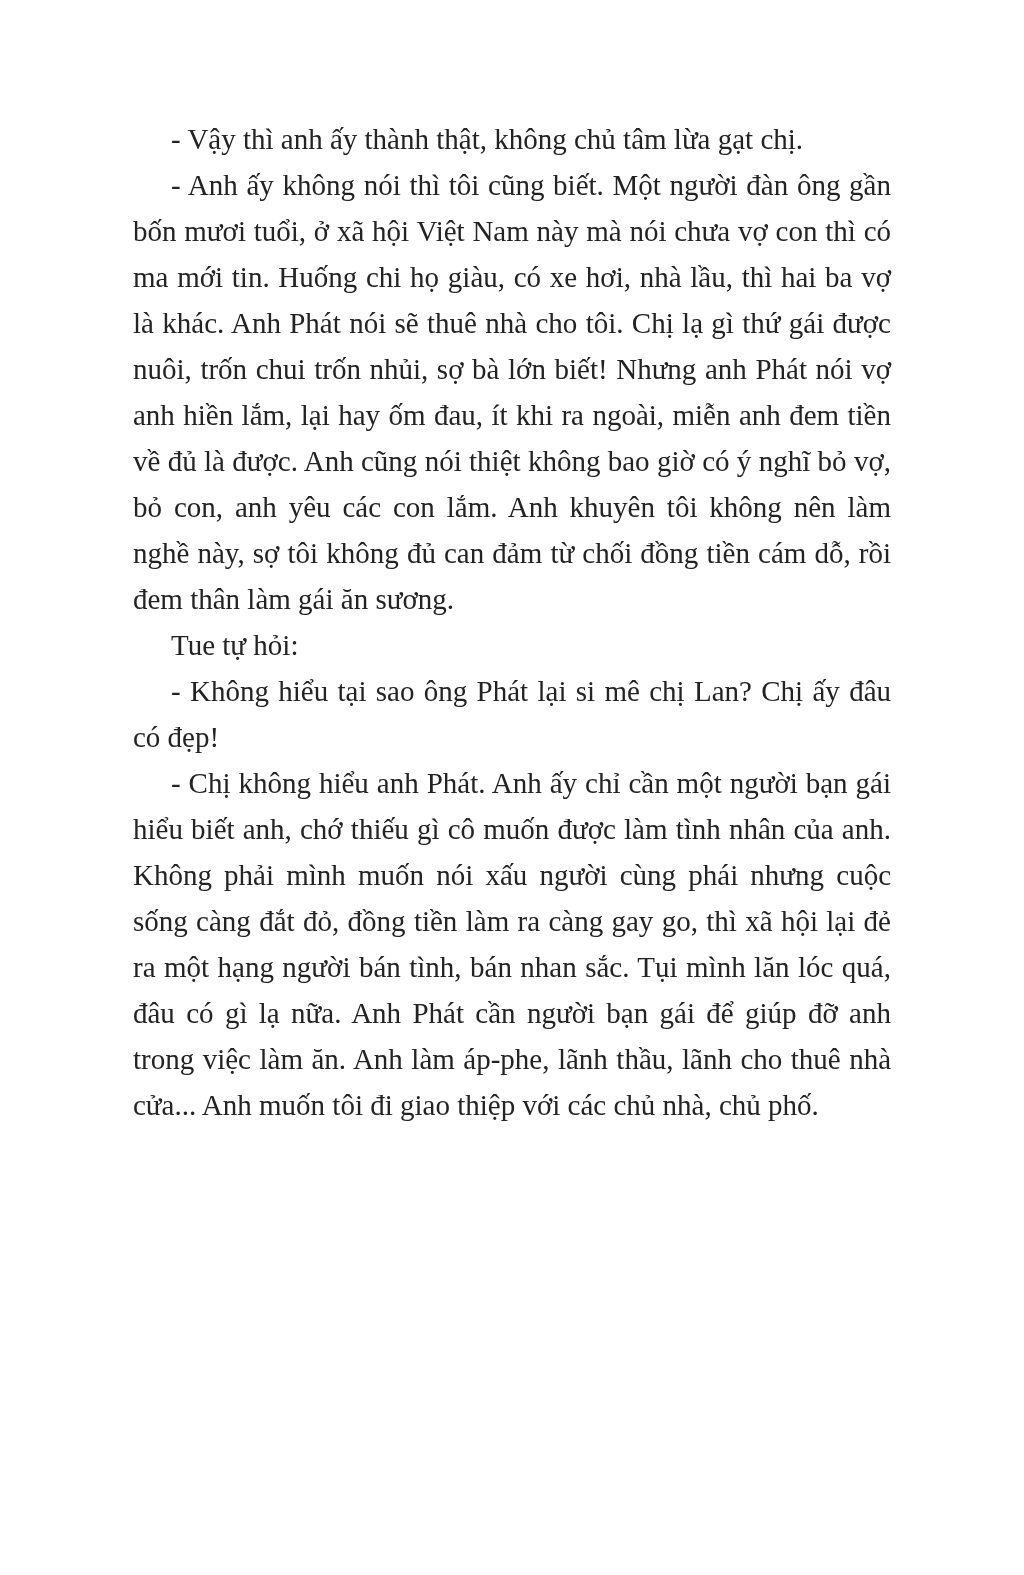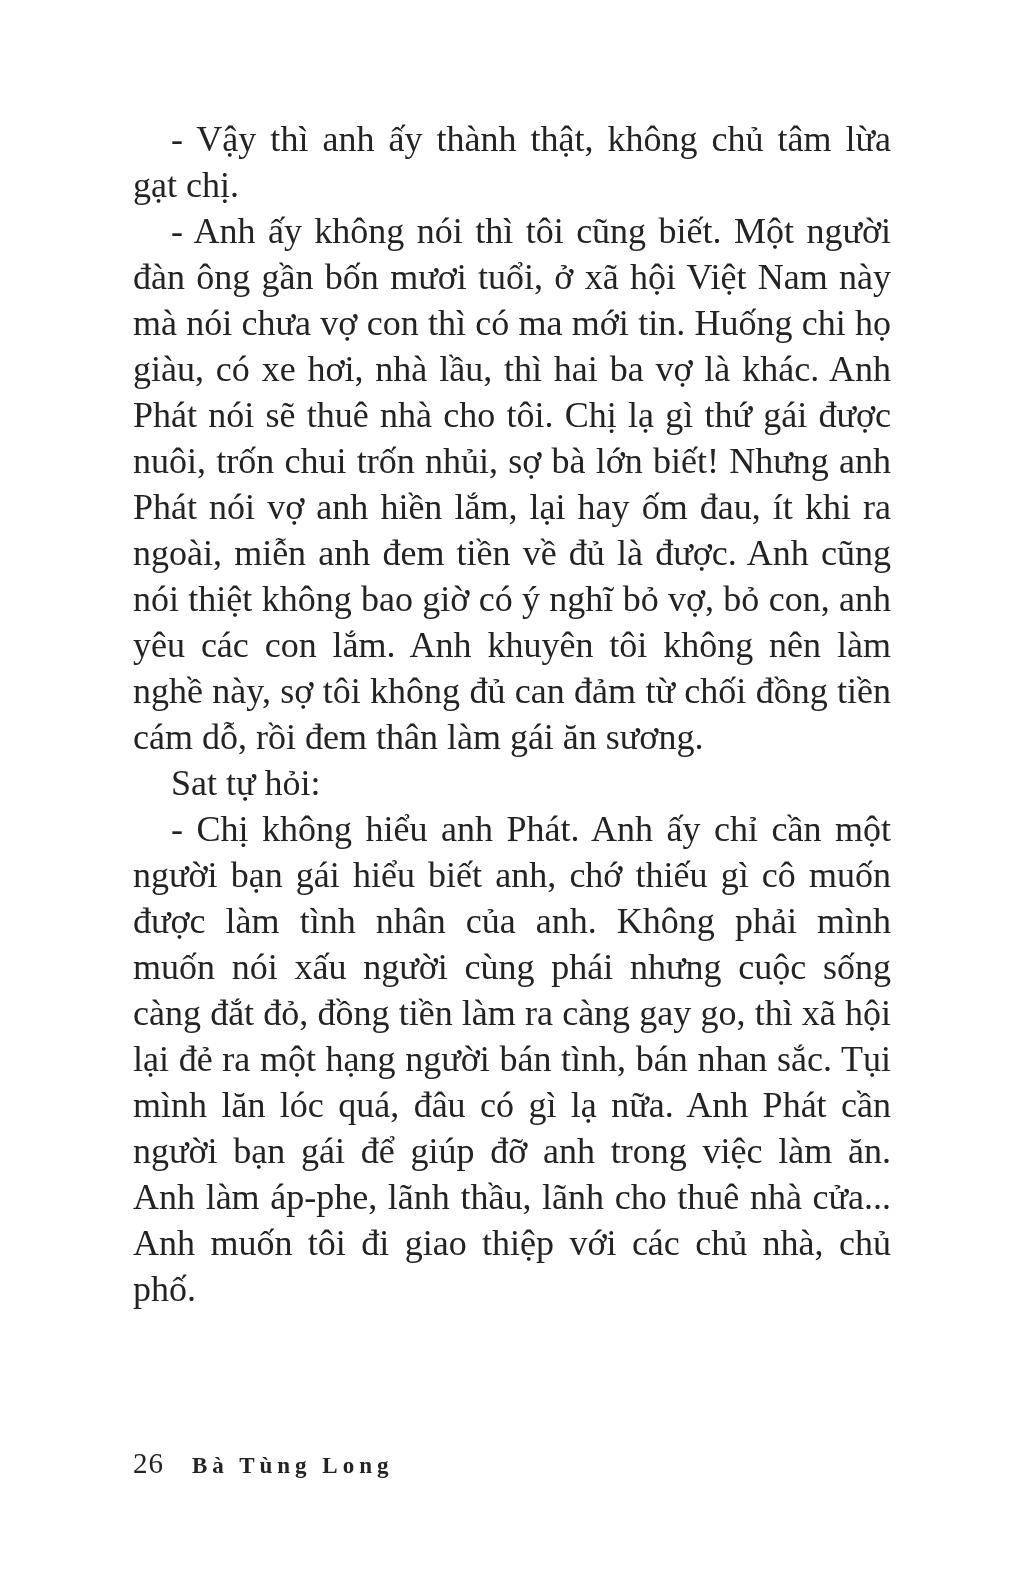--- a/index.html
+++ b/index.html
@@ -14,21 +14,21 @@
     background: #ffffff;
     font-family: "Liberation Serif", "DejaVu Serif", serif;
     color: #232323;
     overflow: hidden;
   }
   .text-block {
     position: absolute;
     left: 133px;
     top: 116px;
     width: 758px;
-    font-size: 36px;
+    font-size: 29px;
     line-height: 46px;
     text-align: justify;
     text-justify: inter-word;
   }
   .text-block p {
     margin: 0;
     padding: 0;
     text-indent: 38px;
   }
   .footer {
@@ -50,22 +50,19 @@
   }
 </style>
 </head>
 <body>
 
 <div class="page">
 
   <div class="text-block">
     <p>- Vậy thì anh ấy thành thật, không chủ tâm lừa gạt chị.</p>
     <p>- Anh ấy không nói thì tôi cũng biết. Một người đàn ông gần bốn mươi tuổi, ở xã hội Việt Nam này mà nói chưa vợ con thì có ma mới tin. Huống chi họ giàu, có xe hơi, nhà lầu, thì hai ba vợ là khác. Anh Phát nói sẽ thuê nhà cho tôi. Chị lạ gì thứ gái được nuôi, trốn chui trốn nhủi, sợ bà lớn biết! Nhưng anh Phát nói vợ anh hiền lắm, lại hay ốm đau, ít khi ra ngoài, miễn anh đem tiền về đủ là được. Anh cũng nói thiệt không bao giờ có ý nghĩ bỏ vợ, bỏ con, anh yêu các con lắm. Anh khuyên tôi không nên làm nghề này, sợ tôi không đủ can đảm từ chối đồng tiền cám dỗ, rồi đem thân làm gái ăn sương.</p>
-    <p>Sat tự hỏi:</p>
+    <p>Tue tự hỏi:</p>
+    <p>- Không hiểu tại sao ông Phát lại si mê chị Lan? Chị ấy đâu có đẹp!</p>
     <p>- Chị không hiểu anh Phát. Anh ấy chỉ cần một người bạn gái hiểu biết anh, chớ thiếu gì cô muốn được làm tình nhân của anh. Không phải mình muốn nói xấu người cùng phái nhưng cuộc sống càng đắt đỏ, đồng tiền làm ra càng gay go, thì xã hội lại đẻ ra một hạng người bán tình, bán nhan sắc. Tụi mình lăn lóc quá, đâu có gì lạ nữa. Anh Phát cần người bạn gái để giúp đỡ anh trong việc làm ăn. Anh làm áp-phe, lãnh thầu, lãnh cho thuê nhà cửa... Anh muốn tôi đi giao thiệp với các chủ nhà, chủ phố.</p>
   </div>
 
-  <div class="footer">
-    <span class="page-number">26</span>
-    <span class="running-title">Bà Tùng Long</span>
-  </div>
 
 </div>
 
 </body></html>

